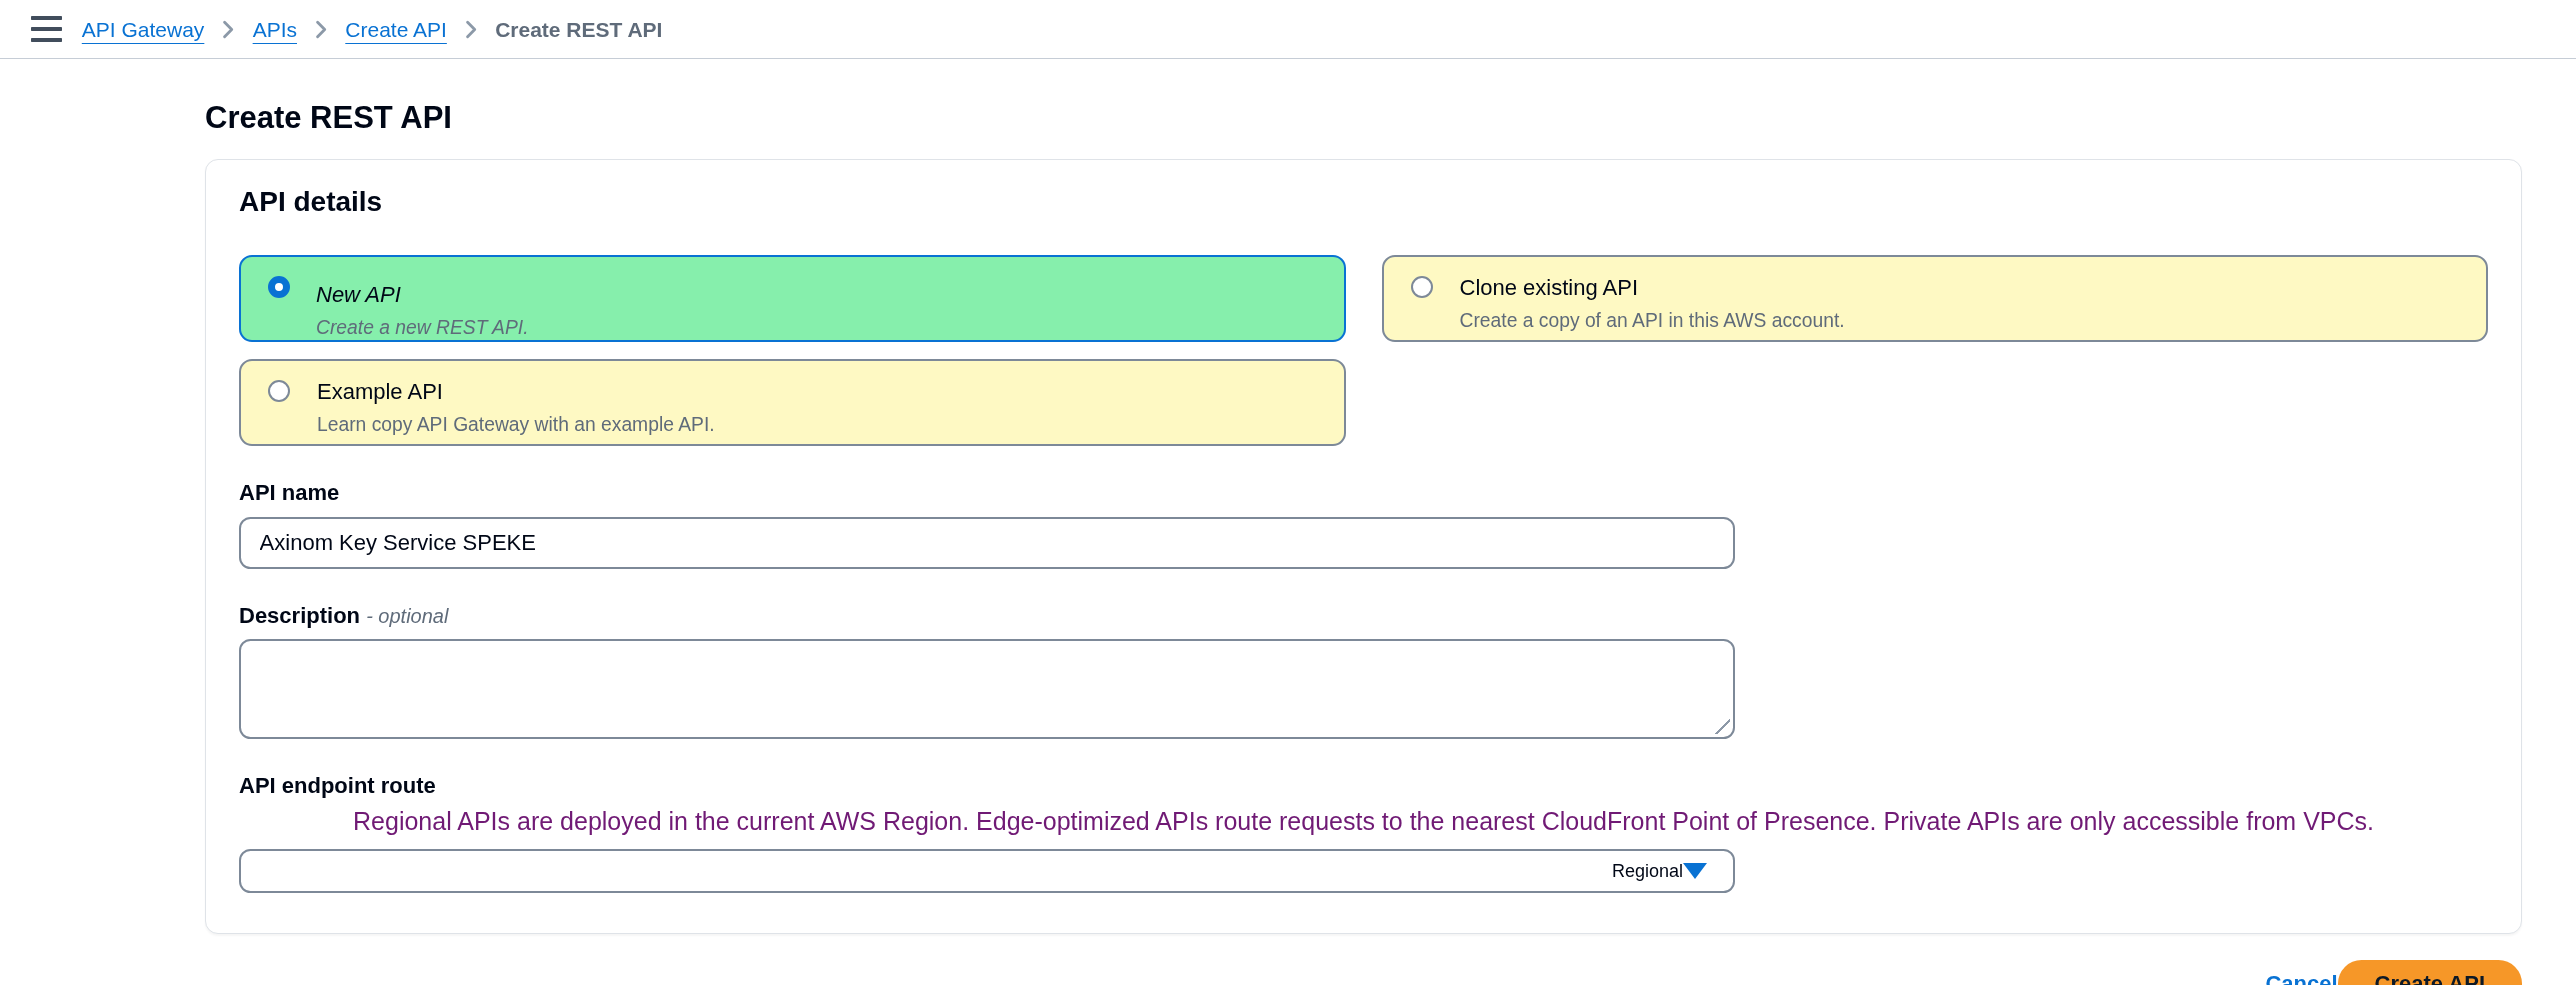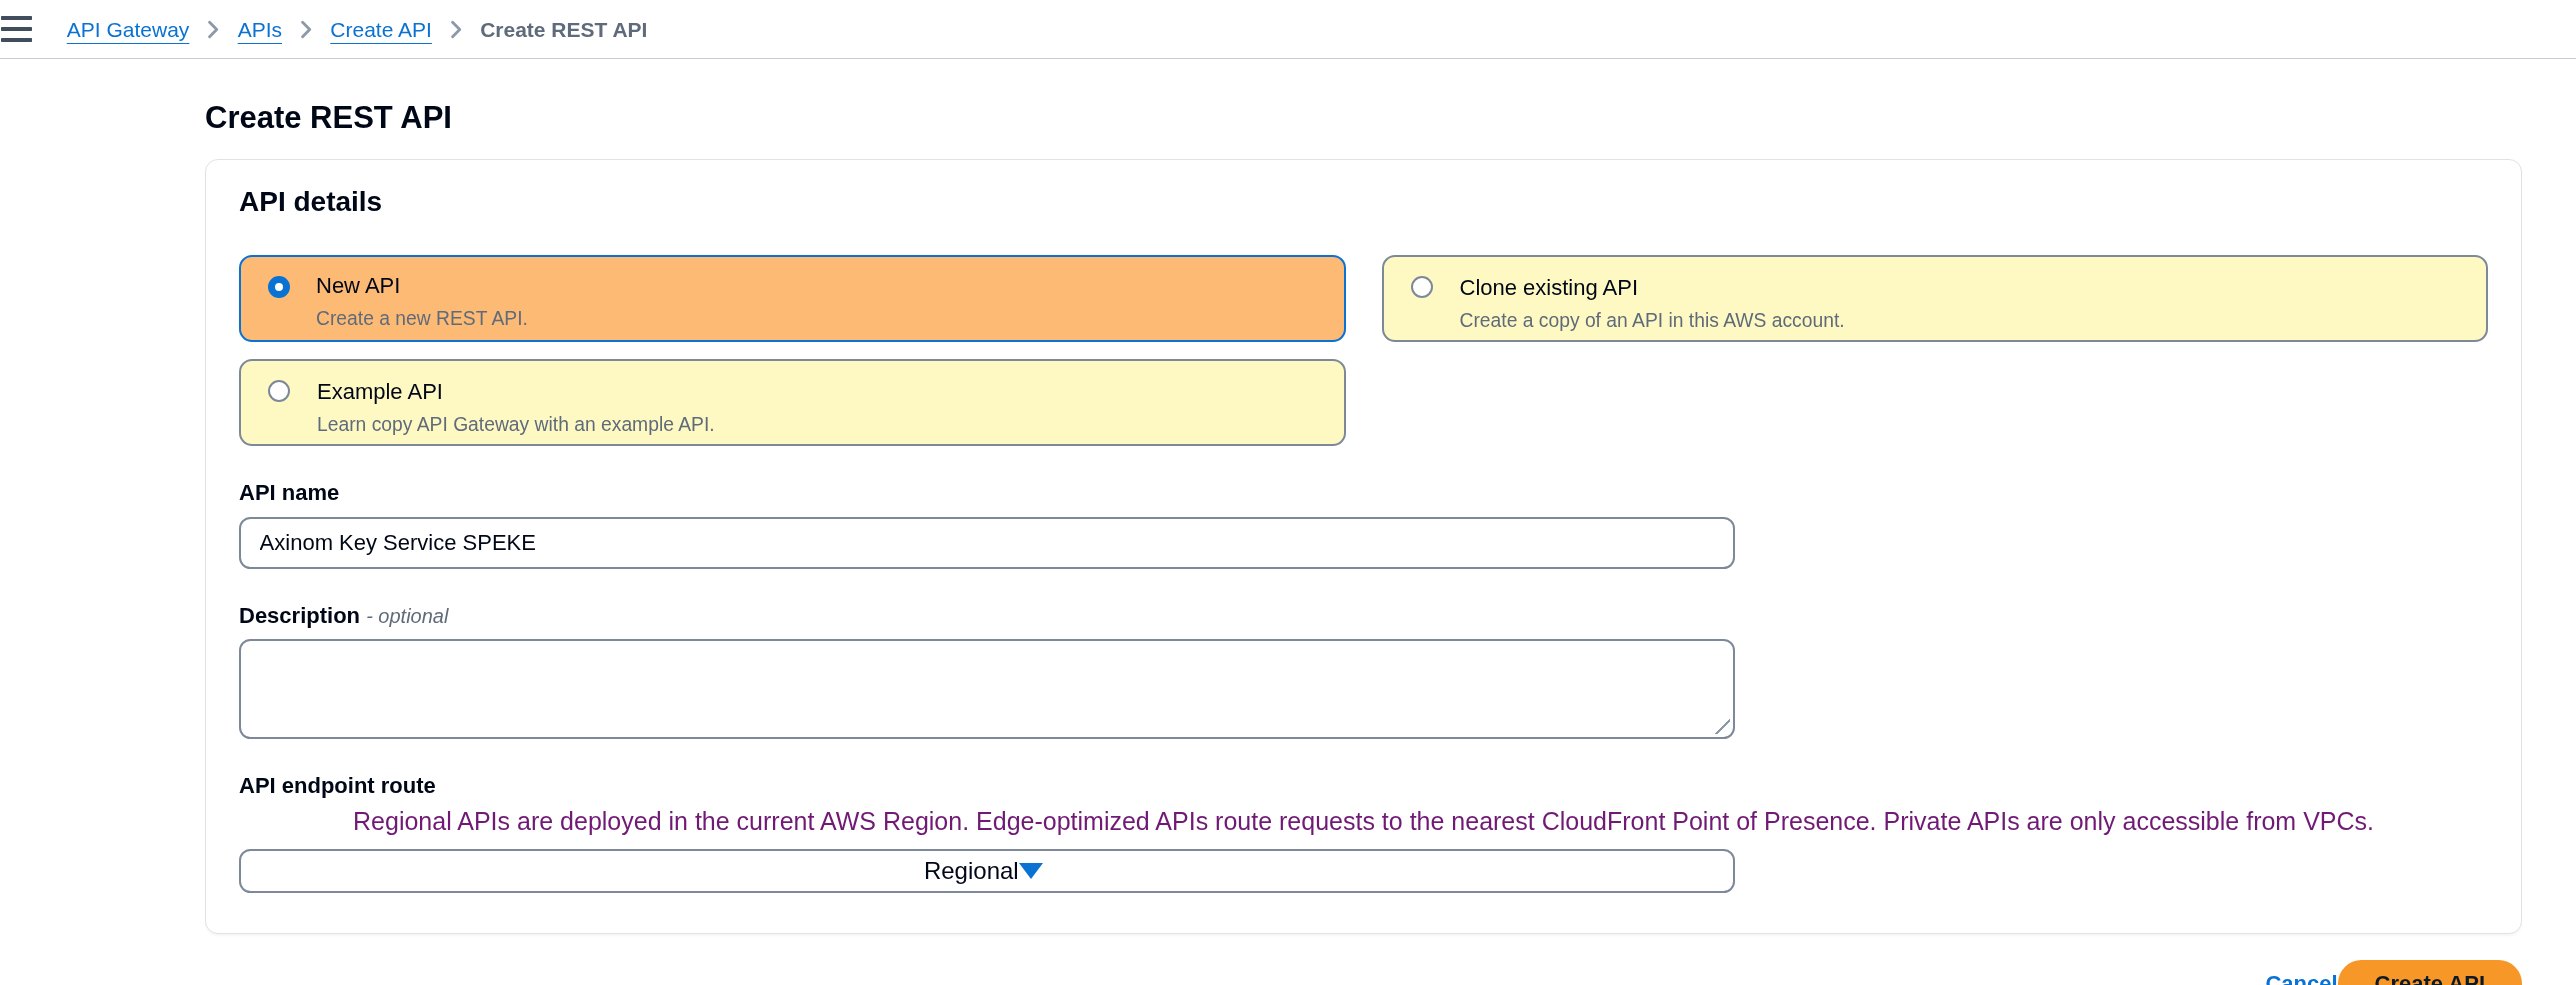--- a/index.html
+++ b/index.html
@@ -1,21 +1,21 @@
 <!DOCTYPE html>
 <html style="font-size:11.4px"><head>
 <meta charset="utf-8">
 <style>
   * { margin:0; padding:0; box-sizing:border-box; }
   html,body { width:2576px; height:985px; overflow:hidden; background:#ffffff;
     font-family:"Liberation Sans", sans-serif; color:#000716; }
 
   
-  .topbar { height:59px; display:flex; align-items:center; gap:33px;
-    border-bottom:1.4px solid #c6cdd6; background:#fff; }
+  .topbar { height:59px; display:flex; align-items:center; gap:18px;
+    padding-left:30px; border-bottom:1.4px solid #c6cdd6; background:#fff; }
   .hamburger { display:flex; flex-direction:column; gap:6.4px; background:none;
     border:none; cursor:pointer; padding:2.9px 1.4px; }
   .hamburger span { display:block; width:31px; height:4.3px; background:#414d5c; border-radius:0.7px; }
   .breadcrumb { display:flex; align-items:center; gap:17px; font-size:21px; line-height:1; }
   .breadcrumb a { color:#0972d3; text-decoration:underline; text-decoration-thickness:1.4px;
     text-underline-offset:5.7px; cursor:pointer; }
   .crumb-current { color:#5f6b7a; font-weight:700; }
   .crumb-sep { display:flex; align-items:center; }
   .crumb-sep svg { width:14.3px; height:23px; }
 
@@ -25,21 +25,21 @@
 
   .card { width:2317px; margin-top:23px; background:#fff;
     border:1.4px solid #dfe3e8; border-radius:13px;
     padding:26px 33px 40px 33px; box-shadow:0 1.4px 2.1px rgba(0,7,22,0.04); }
   .card h2 { font-size:28px; font-weight:700; color:#000716; margin-bottom:37px; }
 
   
   .tiles { display:grid; grid-template-columns:1fr 1fr; column-gap:36px; row-gap:17px; }
   .tile { position:relative; height:87px; border:2.1px solid #7d8998; border-radius:13px;
     background:#fef9c3; padding:17px 21.5px 0 76px; cursor:pointer; }
-  .tile.selected { border:2.9px solid #0972d3; background:#fdba74; padding-top:15px; padding-left:75px; }
+  .tile.selected { border:2.9px solid #0972d3; background:#86efac; padding-top:24px; padding-left:75px;font-style:italic; }
   .radio { position:absolute; left:27px; top:19.3px; width:22px; height:22px; border-radius:50%;
     border:2.1px solid #7d8998; background:#fff; }
   .tile.selected .radio { left:26.5px; top:18.6px; border:7.2px solid #0972d3; }
   .tile-label { font-size:22px; color:#000716; line-height:1.25; }
   .tile-desc { font-size:19.3px; color:#5f6b7a; margin-top:7.2px; line-height:1.25; }
 
   
   .field { margin-top:33px; }
   .field-label { font-size:22px; font-weight:700; color:#000716; line-height:1.25; }
   .optional-suffix { font-size:20px; font-weight:400; font-style:italic; color:#5f6b7a; }
@@ -50,23 +50,23 @@
     font-family:inherit; font-size:22px; color:#000716; background:#fff; outline:none; }
 
   .textarea-wrap { position:relative; width:1496px; height:100px; margin-top:10px; }
   .textarea-wrap textarea { width:100%; height:100%; border:2.1px solid #7d8998; border-radius:11.4px;
     padding:10px 18.6px; font-family:inherit; font-size:22px; color:#000716;
     resize:none; outline:none; background:#fff; display:block; }
   .resize-grip { position:absolute; right:5px; bottom:5px; width:20px; height:20px;
     background:repeating-linear-gradient(135deg, transparent 0 5.7px, #8d99a8 5.7px 7.9px, transparent 7.9px 11.4px);
     clip-path:polygon(100% 0, 100% 100%, 0 100%); }
 
-  .select-box { display:flex; align-items:center; justify-content:center;
+  .select-box { display:flex; align-items:center; justify-content:flex-end;
     width:1496px; height:44px; margin-top:11.4px; border:2.1px solid #7d8998; border-radius:11.4px;
-    padding:0 26px 0 18.6px; font-size:24px; color:#000716; background:#fff; cursor:pointer; }
+    padding:0 26px 0 18.6px; font-size:18px; color:#000716; background:#fff; cursor:pointer; }
   .caret-down { width:0; height:0; border-left:12px solid transparent;
     border-right:12px solid transparent; border-top:16.4px solid #0972d3; }
 
   
   .actions { width:2317px; margin-top:26px; display:flex; justify-content:flex-end;
     align-items:center; }
   .link-btn { background:none; border:none; color:#0972d3; font-family:inherit;
     font-size:22px; font-weight:700; cursor:pointer; }
   .primary-btn { background:#f69728; border:none; border-radius:29px; height:47px;
     padding:0 37px; font-family:inherit; font-size:22px; font-weight:700;

